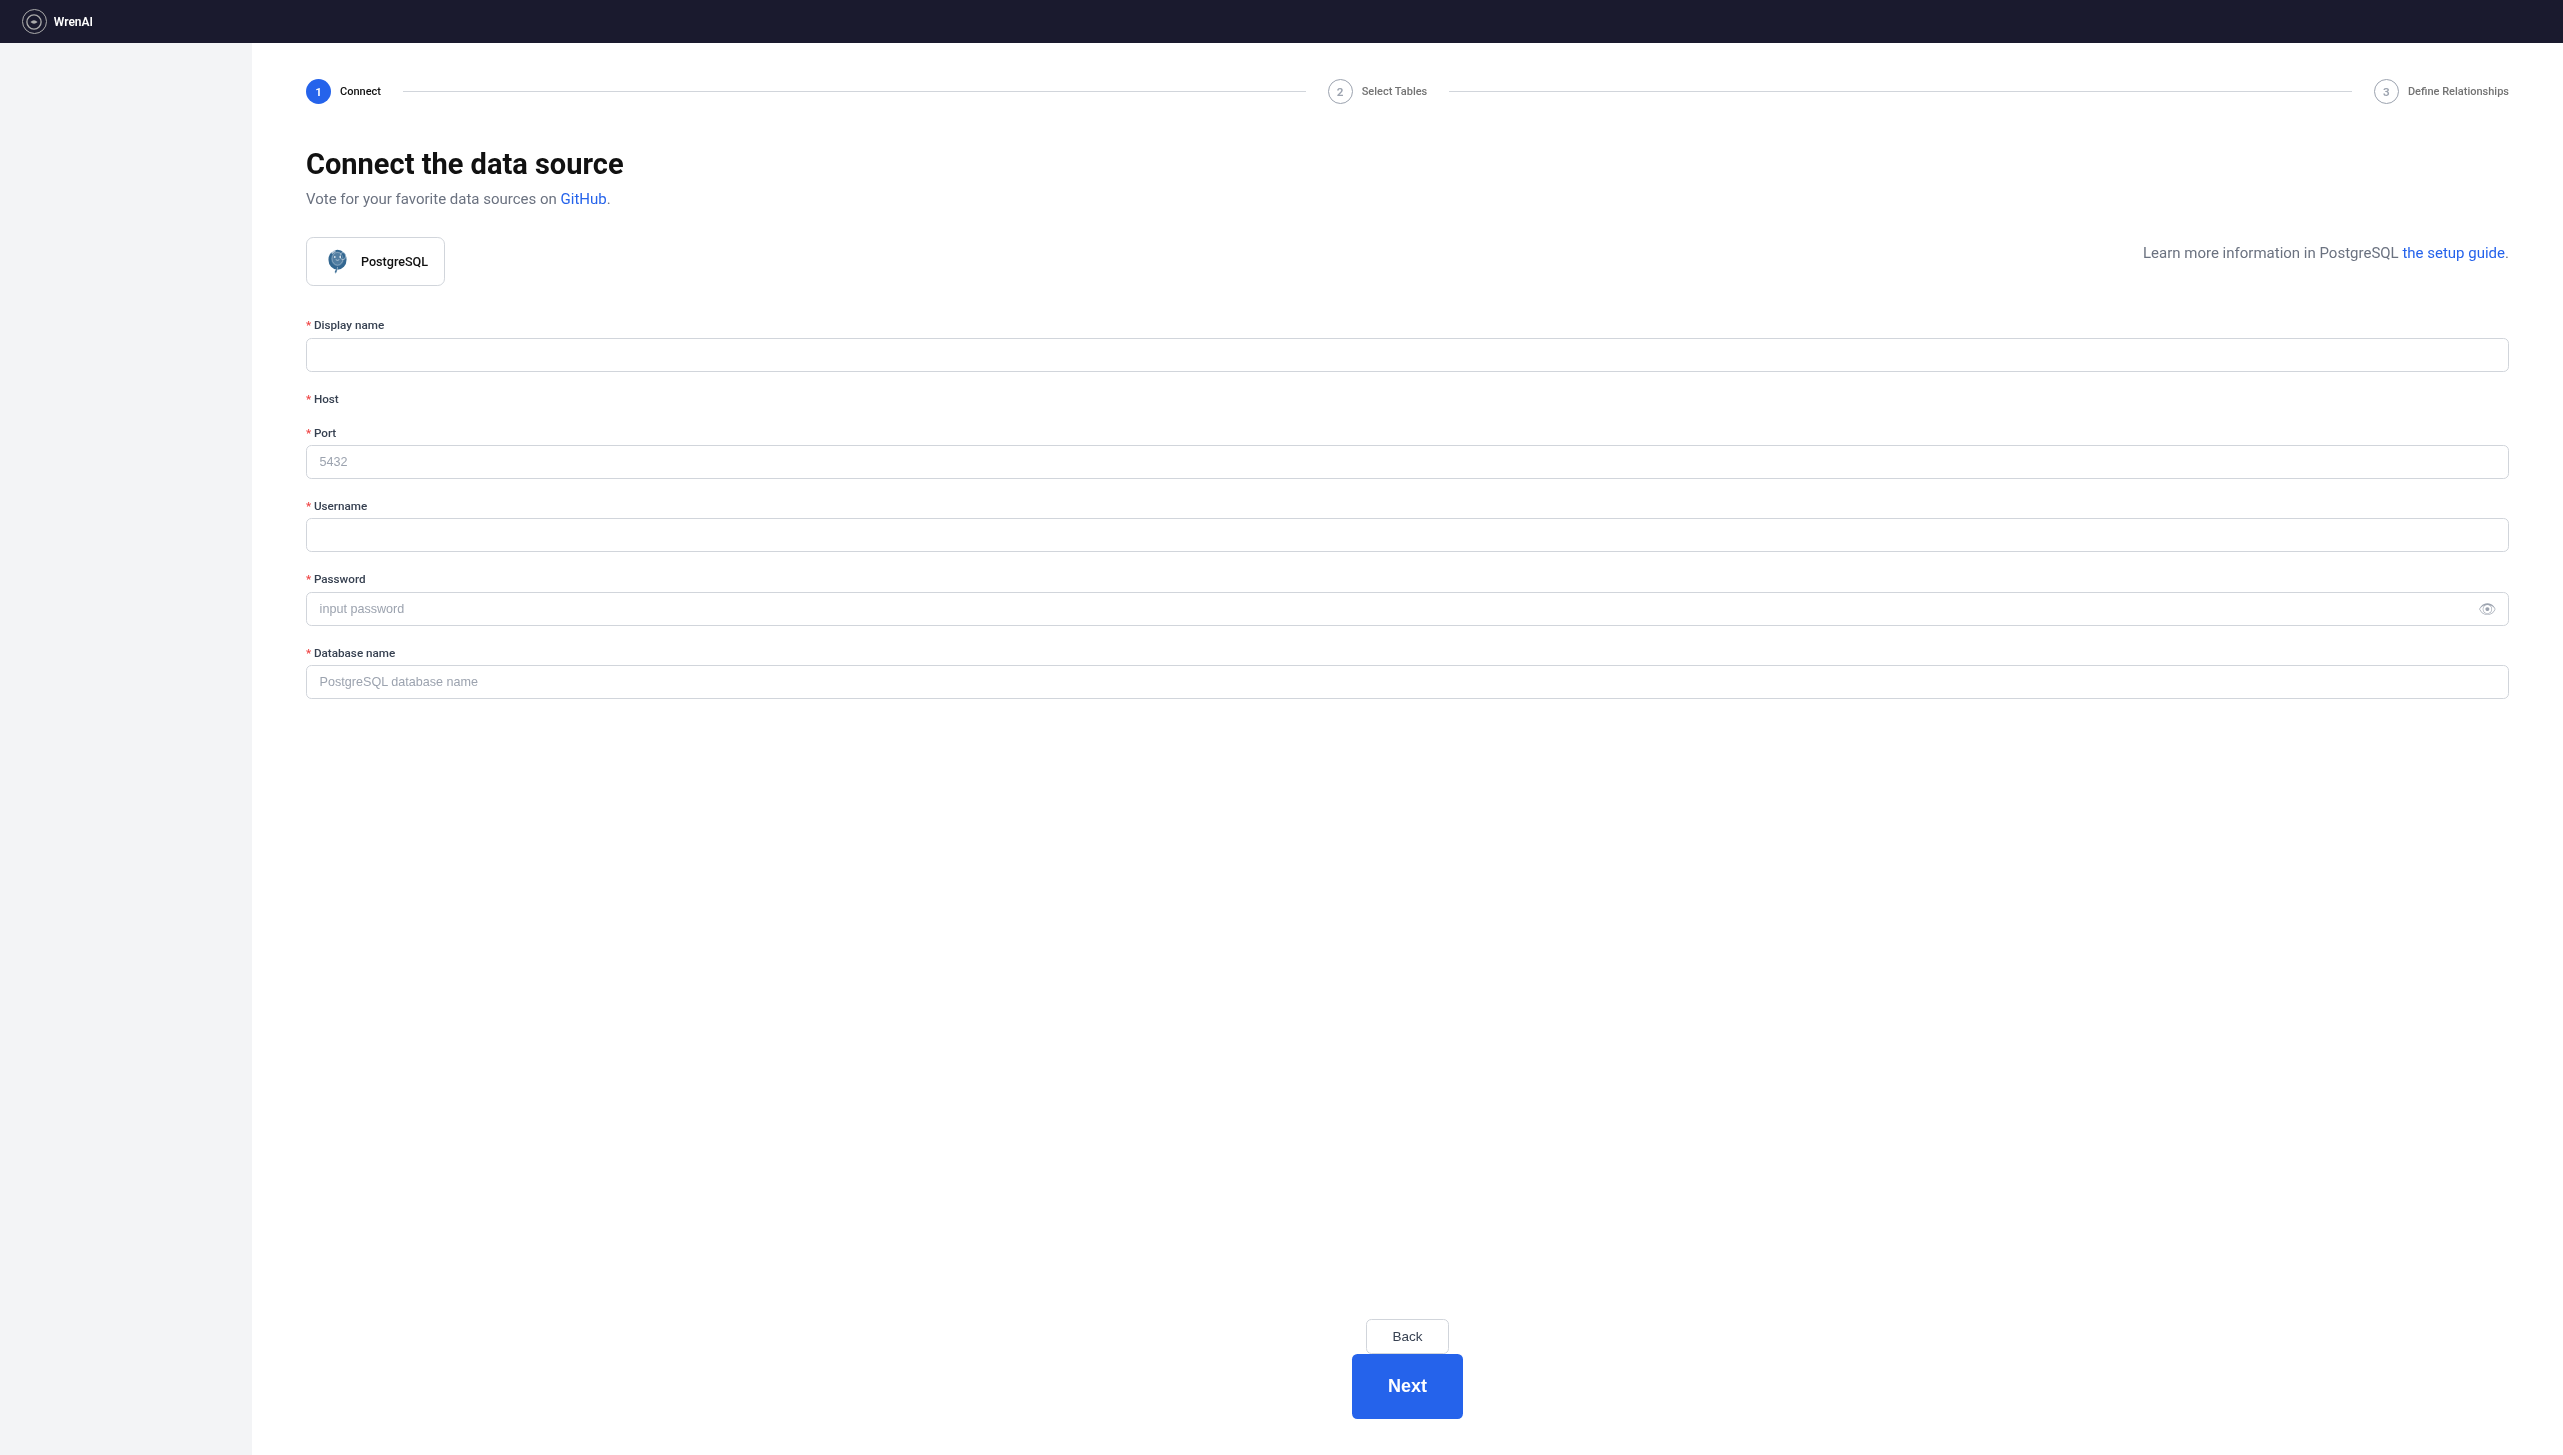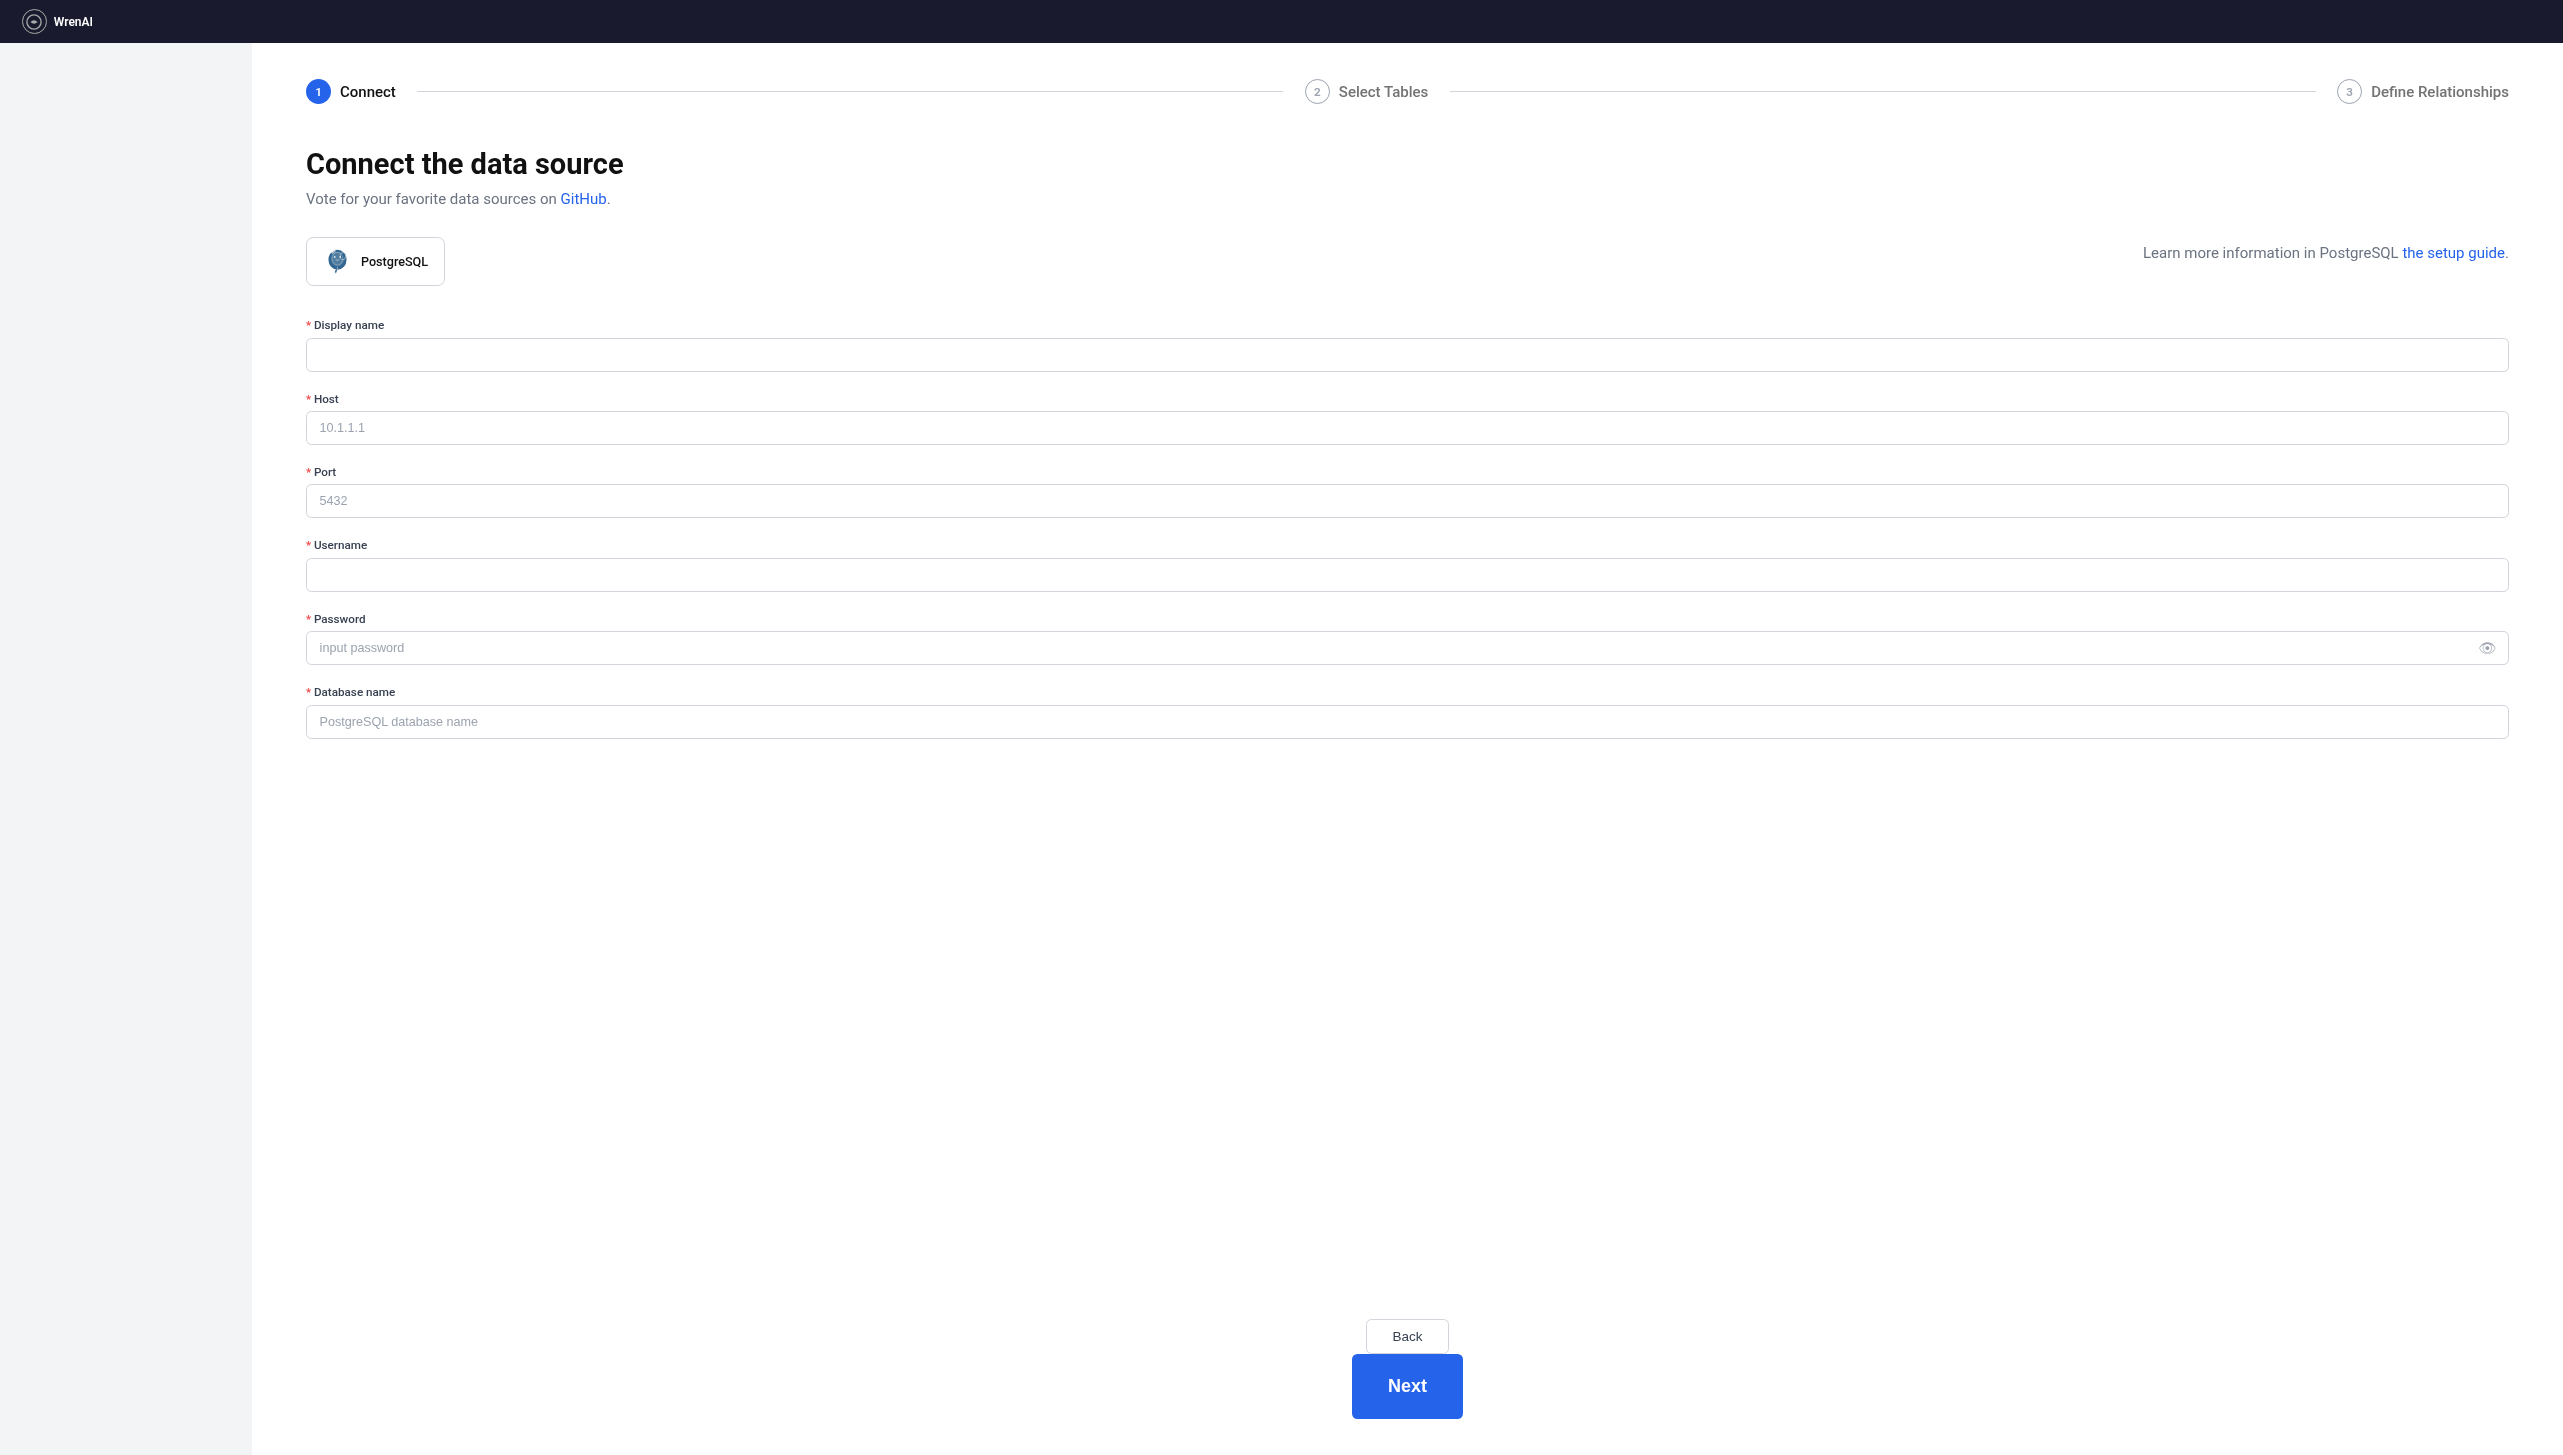--- a/index.html
+++ b/index.html
@@ -86,21 +86,21 @@
     .step-circle.active {
       background: #2563eb;
       color: #fff;
     }
     .step-circle.inactive {
       background: transparent;
       border: 1.3px solid #9ca3af;
       color: #9ca3af;
     }
     .step-label {
-      font-size: 15px;
+      font-size: 11px;
       font-weight: 500;
     }
     .step-label.active { color: #111; }
     .step-label.inactive { color: #737373; }
     
     .page-title {
       font-size: 29px;
       font-weight: 700;
       margin-bottom: 9px;
       color: #111;
@@ -297,21 +297,21 @@
         <span class="db-name">PostgreSQL</span>
       </div>
 
       <div class="setup-guide-text">
         <span>Learn more information in PostgreSQL </span><a href="#">the setup guide</a><span>.</span>
       </div>
     </div>
 
     <div class="form-section" id="form-container">
     <div class="form-group"><label class="form-label" for="input-display-name"><span class="required-star">* </span>Display name</label><input type="text" class="form-input" placeholder="" id="input-display-name" style=""></div>
-        <div class="form-group"><label class="form-label" for="input-host"><span class="required-star">* </span>Host</label><input type="text" class="form-input" placeholder="10.1.1.1" id="input-host" style=""></div>
+        <div class="form-group"><label class="form-label" for="input-host"><span class="required-star">* </span>Host</label></div>
         <div class="form-group"><label class="form-label" for="input-port"><span class="required-star">* </span>Port</label><input type="text" class="form-input" placeholder="5432" id="input-port" style=""></div>
         <div class="form-group"><label class="form-label" for="input-username"><span class="required-star">* </span>Username</label><input type="text" class="form-input" placeholder="" id="input-username" style=""></div>
         <div class="form-group">
           <label class="form-label" for="input-password"><span class="required-star">* </span>Password</label>
           <div class="password-wrapper"><input type="password" class="form-input" placeholder="input password" id="input-password" style=""><span class="eye-icon">👁</span></div>
         </div>
         <div class="form-group"><label class="form-label" for="input-database-name"><span class="required-star">* </span>Database name</label><input type="text" class="form-input" placeholder="PostgreSQL database name" id="input-database-name" style=""></div>
       </div>
 
     <div class="footer-buttons">

